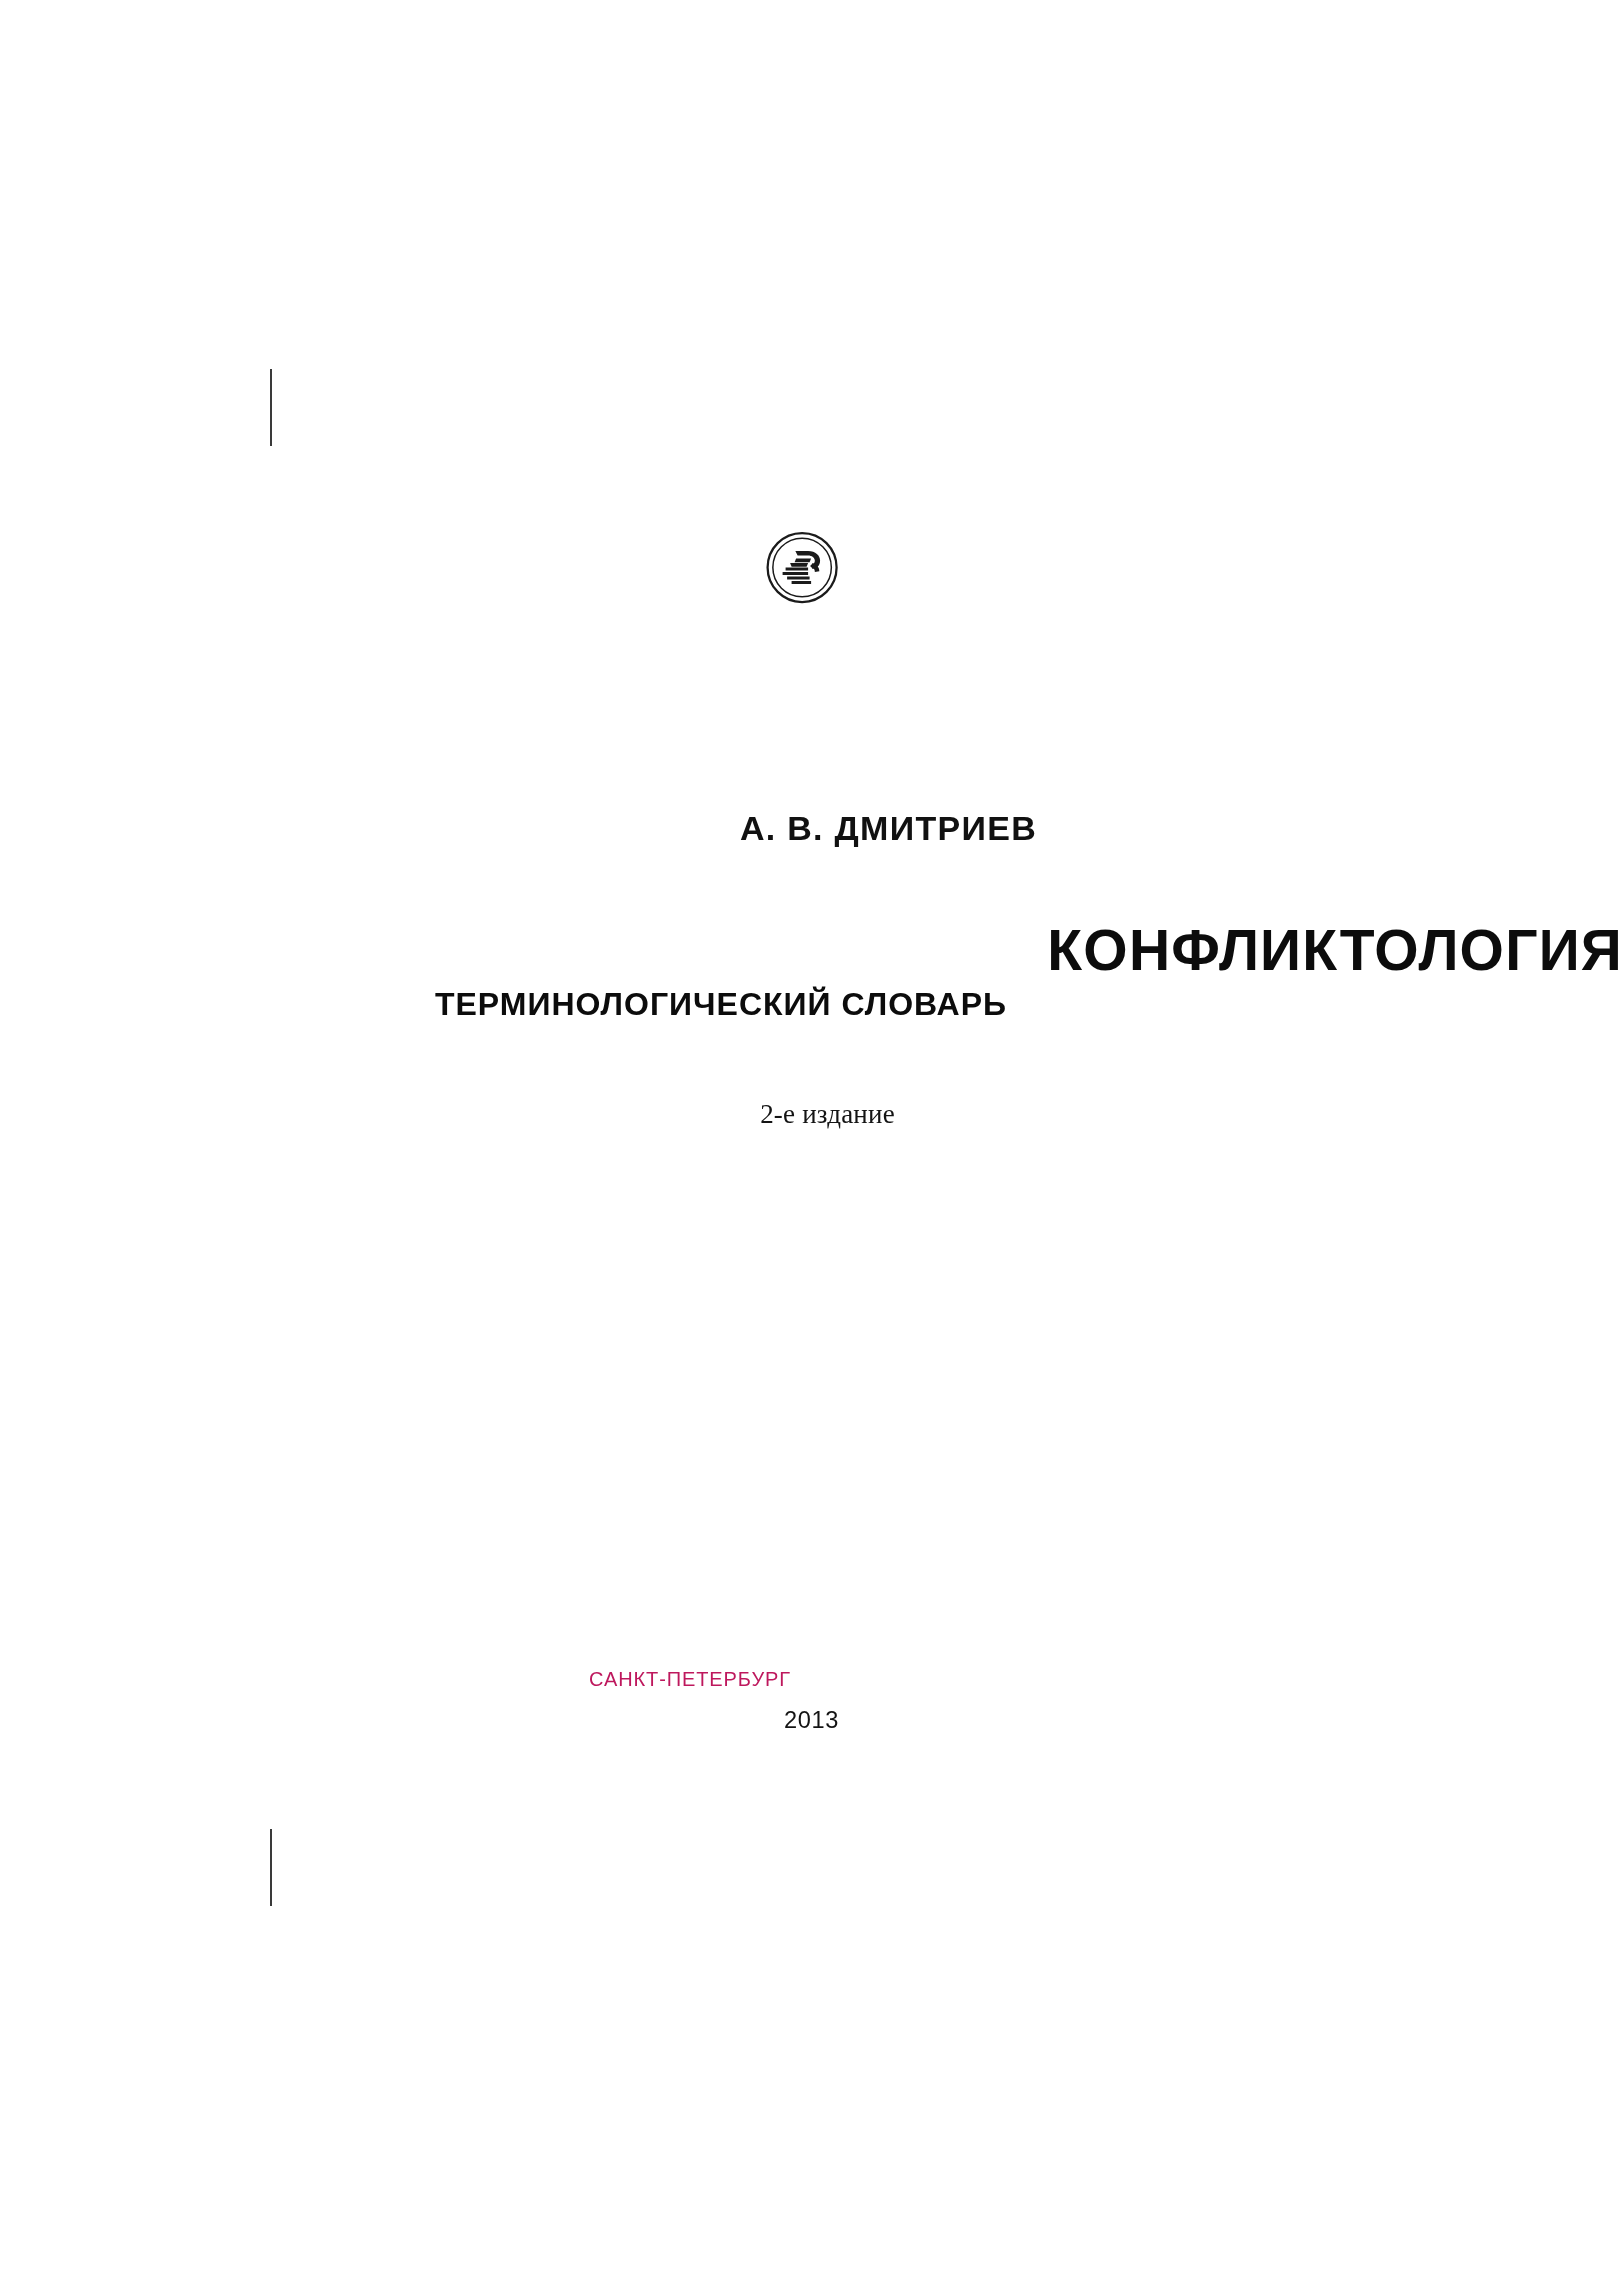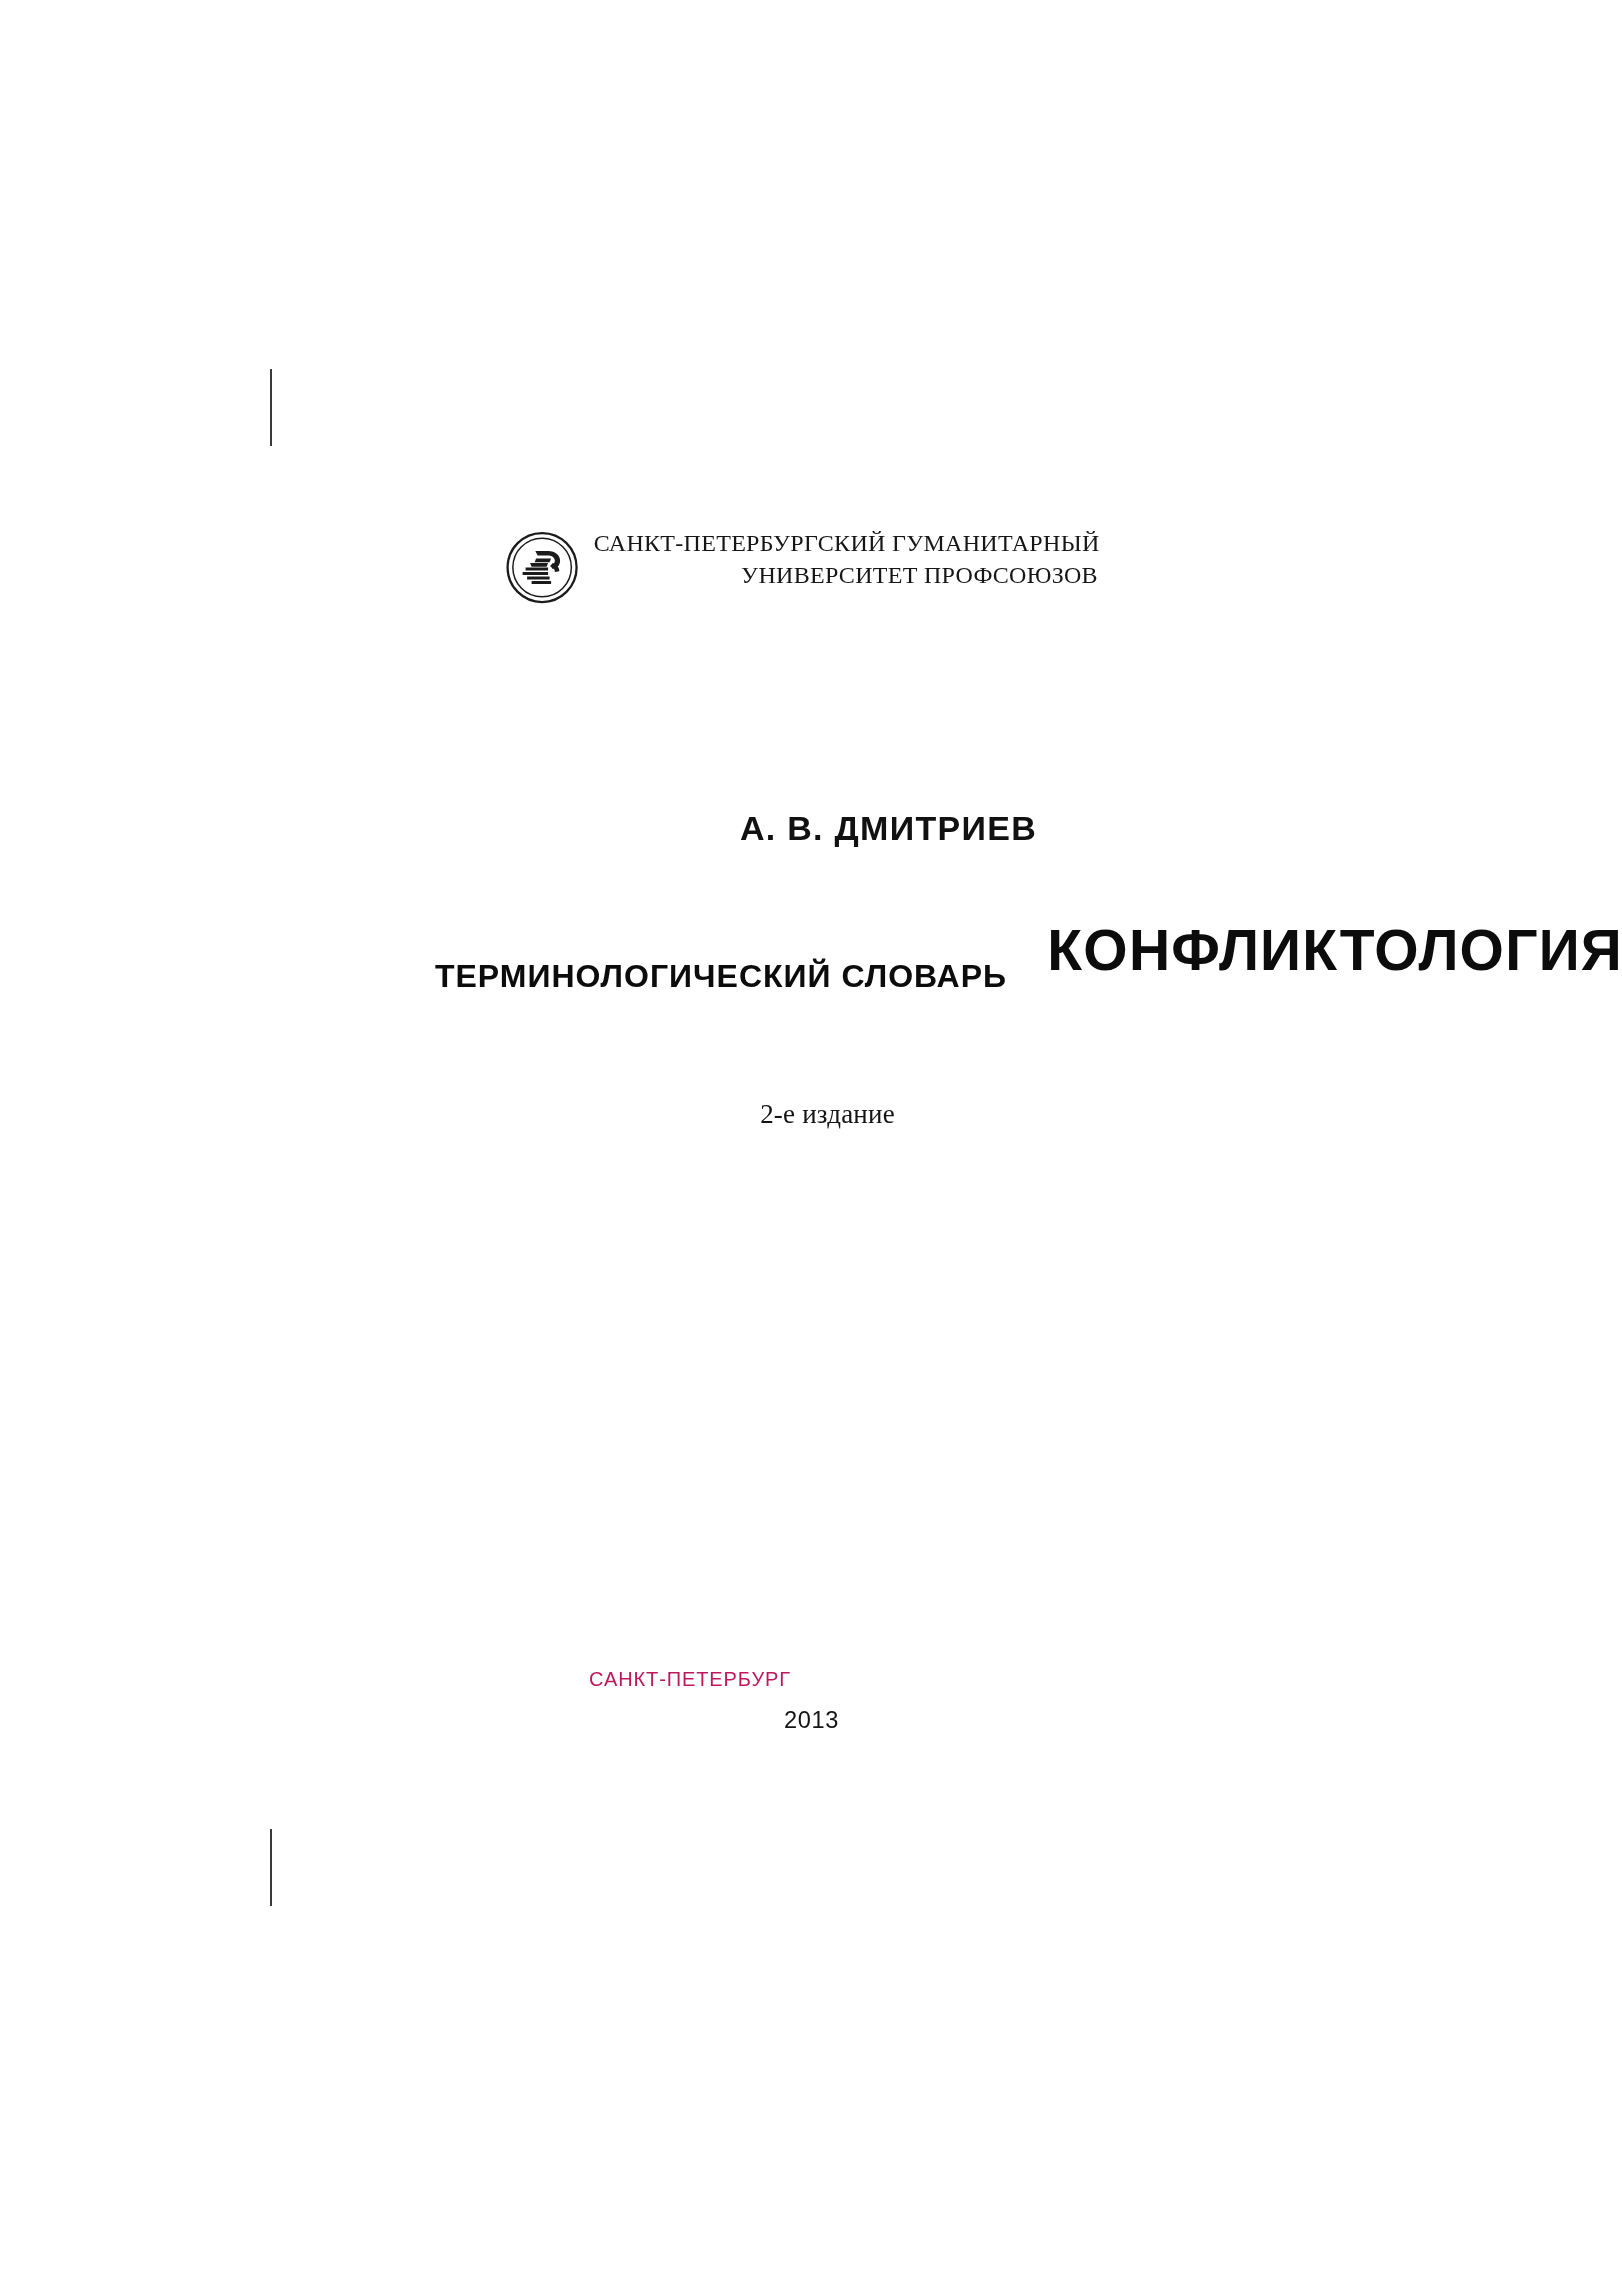--- a/index.html
+++ b/index.html
@@ -88,21 +88,21 @@
     text-align: right;
     font-family: "Liberation Sans", sans-serif;
     font-weight: bold;
     font-size: 57px;
     letter-spacing: 1.2px;
     color: #0c0c0c;
   }
   .subtitle {
     position: absolute;
     left: 0;
-    top: 958px;
+    top: 986px;
     width: 1442px;
     text-align: center;
     font-family: "Liberation Sans", sans-serif;
     font-weight: bold;
     font-size: 32px;
     letter-spacing: 1px;
     color: #0c0c0c;
   }
   .edition {
     position: absolute;
@@ -159,24 +159,20 @@
             <path d="M30 62 h30 v4 H30 z"></path>
             <path d="M36 68 h26 v4 H36 z"></path>
             <path d="M28 50 h30 v4 H28 z"></path>
             <path d="M58 28 c10 0 16 6 16 13 c0 6 -4 10 -10 11 l-3 -5 c4 -1 6 -3 6 -6 c0 -4 -4 -7 -9 -7 h-14 l-3 -6 z"></path>
             <path d="M42 38 h20 l-2 5 h-20 z"></path>
             <path d="M64 44 c6 2 9 6 9 11 l-6 1 c0 -4 -2 -6 -6 -7 z"></path>
             <path d="M34 44 h24 l-2 5 H36 z"></path>
           </g>
         </svg>
       </span>
-      <span class="publisher-lines">
-        <div class="l1">САНКТ-ПЕТЕРБУРГСКИЙ ГУМАНИТАРНЫЙ</div>
-        <div class="l2">УНИВЕРСИТЕТ ПРОФСОЮЗОВ</div>
-      </span>
     </div>
   </div>
 
   <div class="author">А. В. ДМИТРИЕВ</div>
 
   <div class="title">КОНФЛИКТОЛОГИЯ</div>
 
   <div class="subtitle">ТЕРМИНОЛОГИЧЕСКИЙ СЛОВАРЬ</div>
 
   <div class="edition">2-е издание</div>

